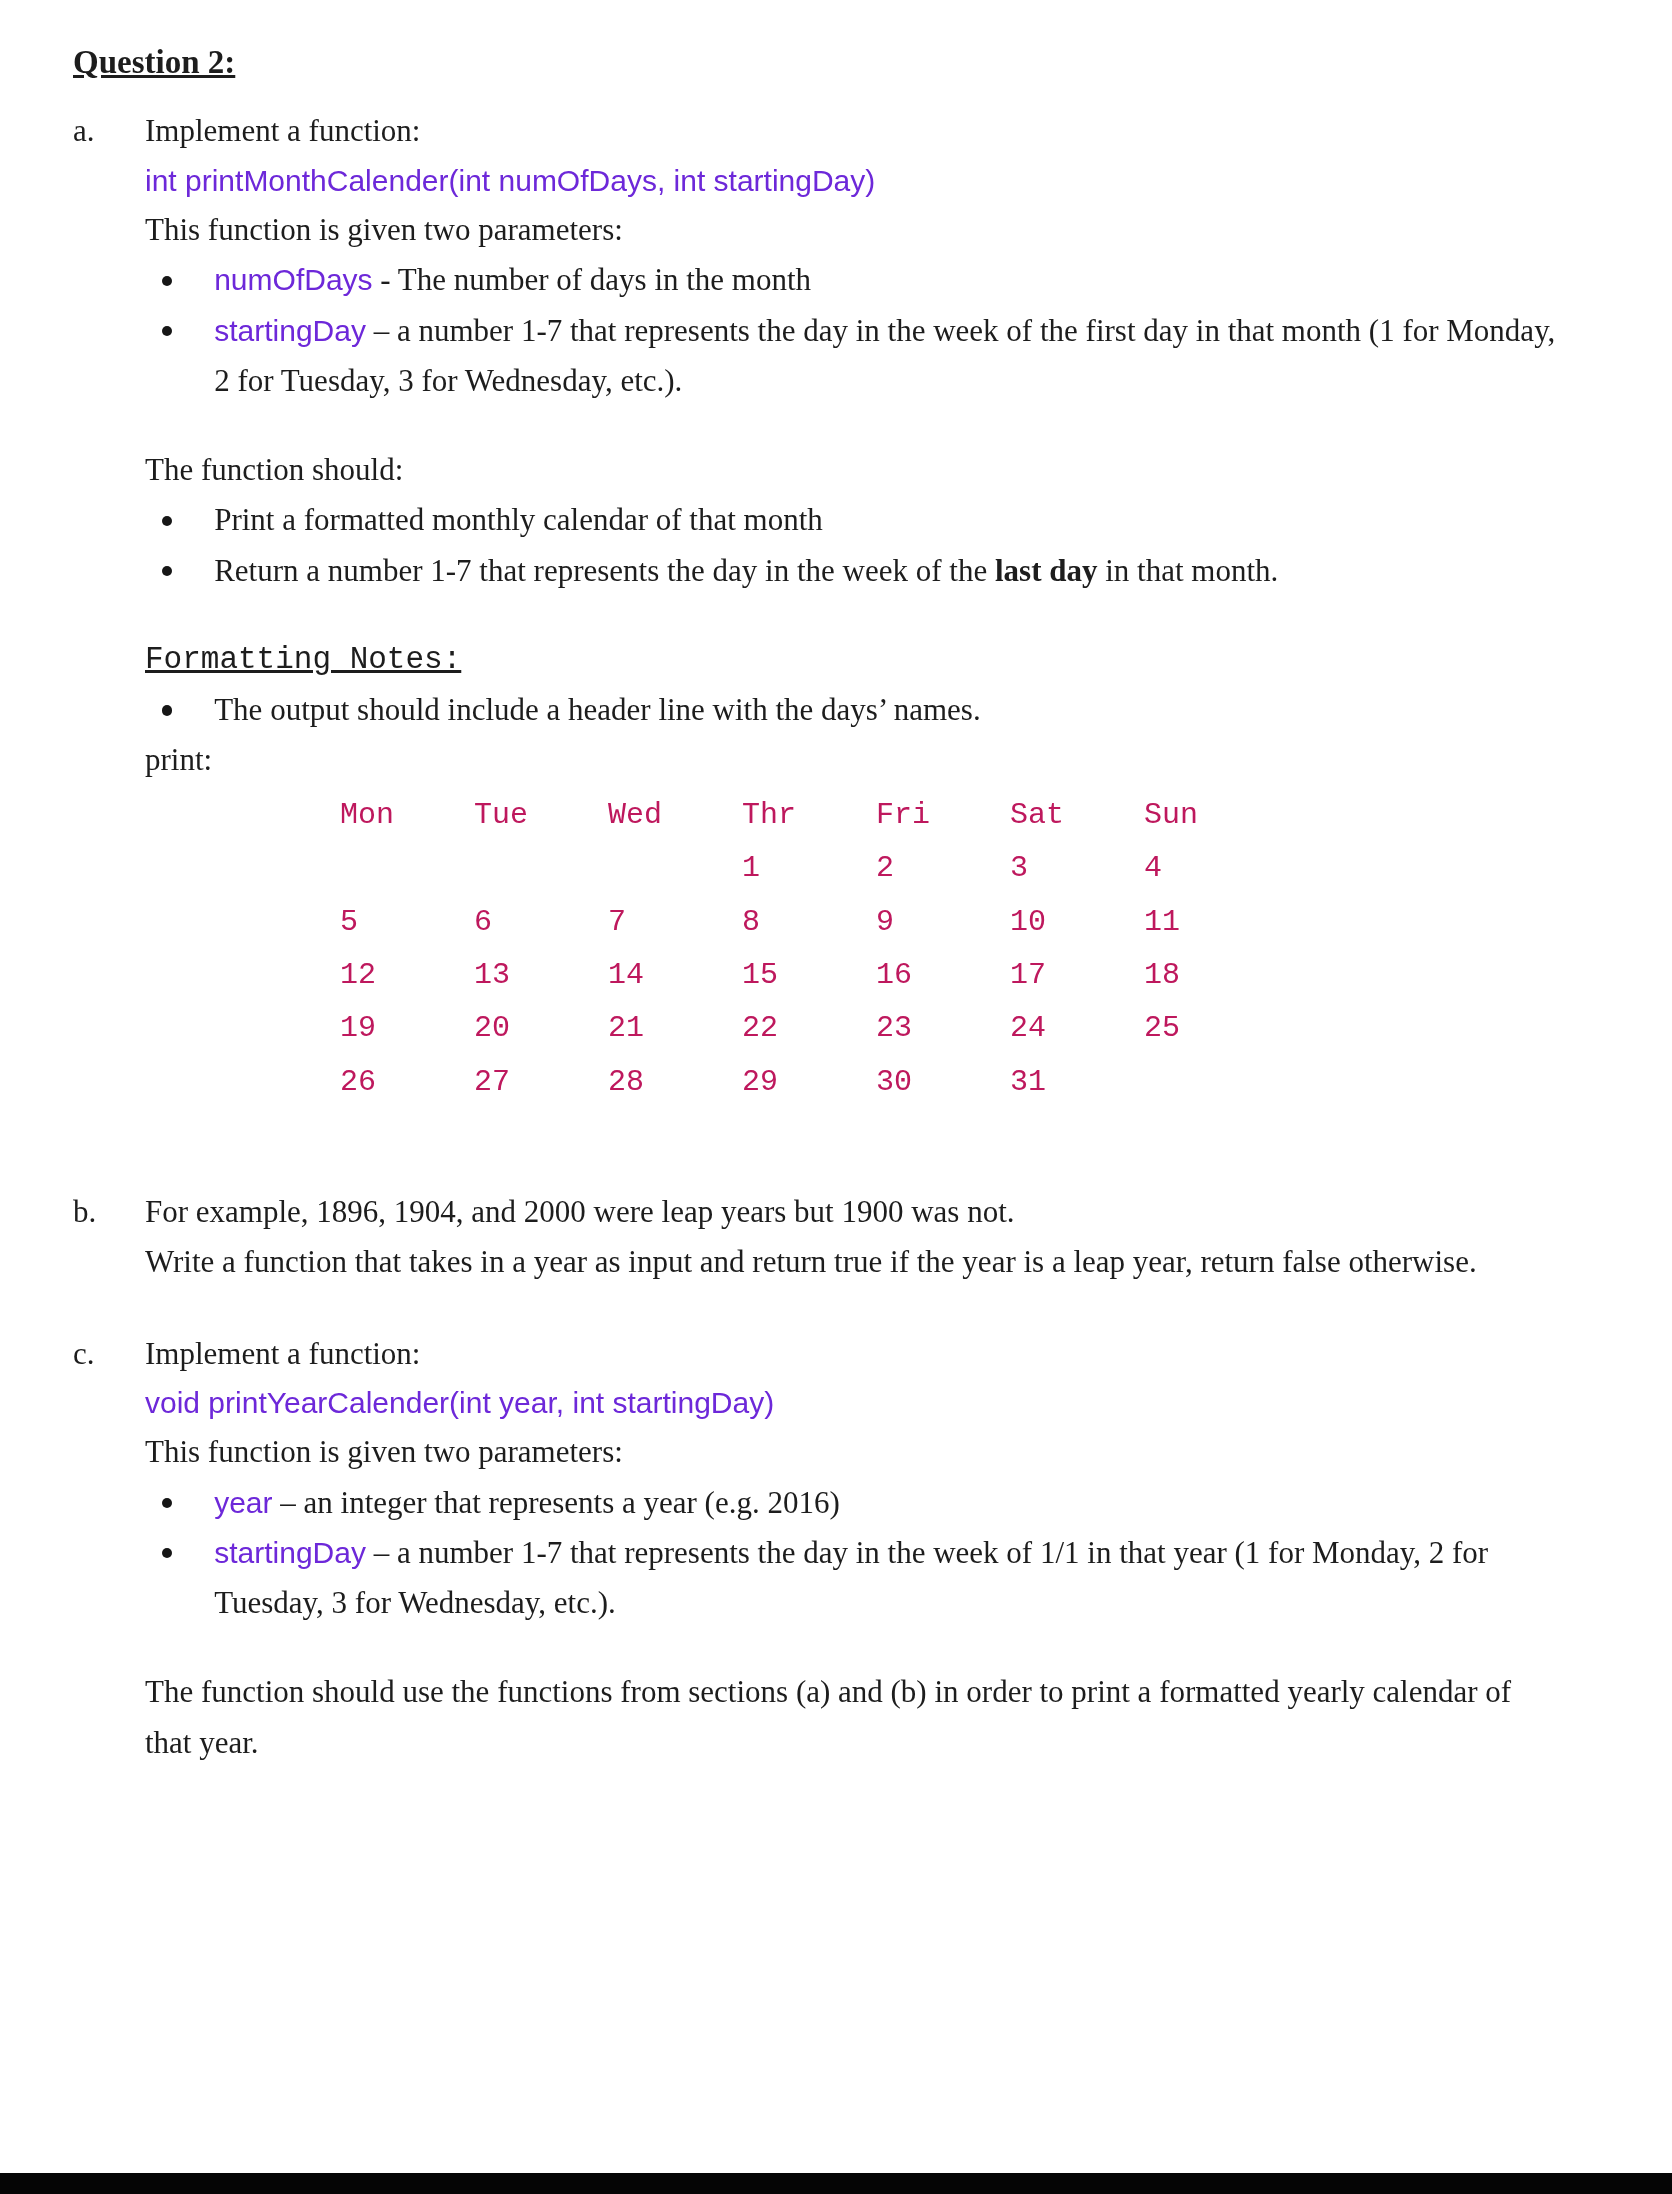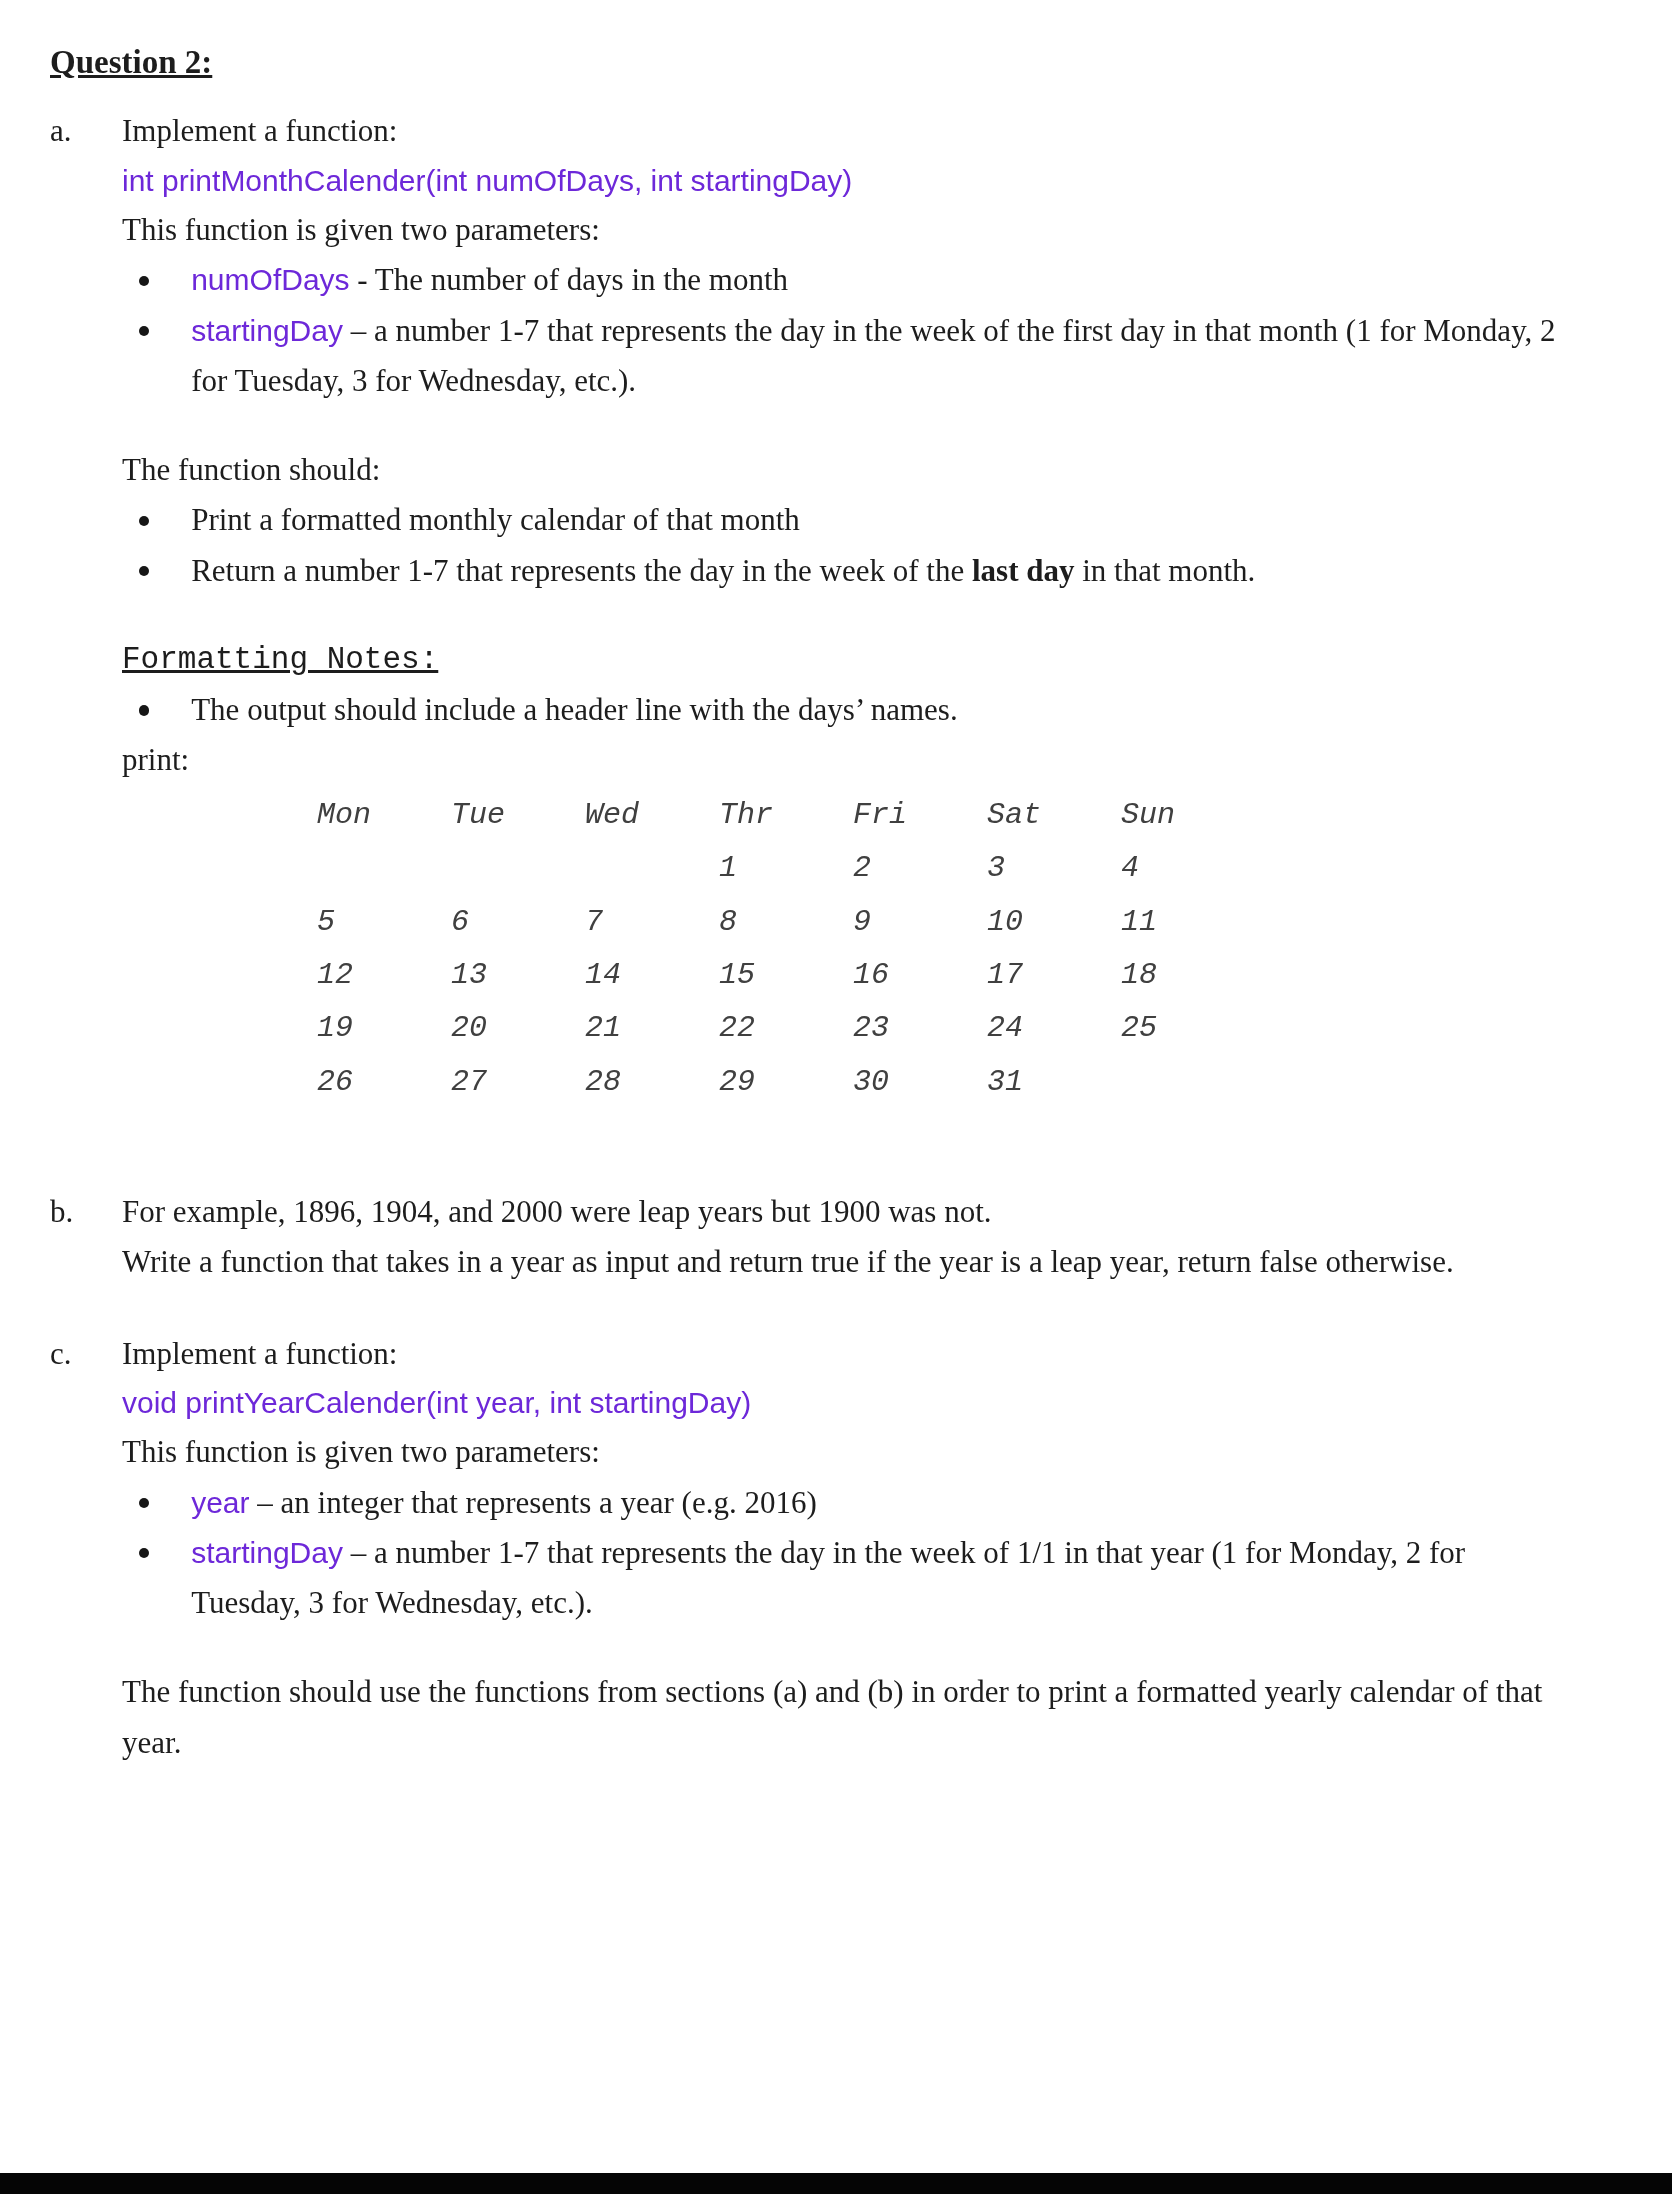--- a/index.html
+++ b/index.html
@@ -12,21 +12,21 @@
     line-height: 1.62;
   }
   .sheet {
     position: relative;
     width: 1673px;
     height: 2194px;
     background: #ffffff;
     overflow: hidden;
   }
   .content {
-    padding: 36px 110px 0 50px;
+    padding: 36px 110px 0 73px;
   }
   .q-title {
     font-family: "Liberation Serif", serif;
     font-size: 33px;
     font-weight: bold;
     text-decoration: underline;
     margin-bottom: 17px;
   }
   .sec {
     display: flex;
@@ -71,22 +71,21 @@
   }
   .bold { font-weight: bold; }
   .calendar {
     margin-left: 195px;
     margin-top: 3.4px;
     display: grid;
     grid-template-columns: repeat(7, 134px);
     font-family: "Liberation Mono", "DejaVu Sans Mono", monospace;
     font-size: 30px;
     line-height: 1.78;
-    color: #404040;
-    font-style: italic;
+    color: #be185d;
   }
   .sec-b { margin-top: 78px; }
   .sec-c { margin-top: 41px; }
   .bottom-bar {
     position: absolute;
     left: 0;
     bottom: 0;
     width: 100%;
     height: 21px;
     background: #050505;

